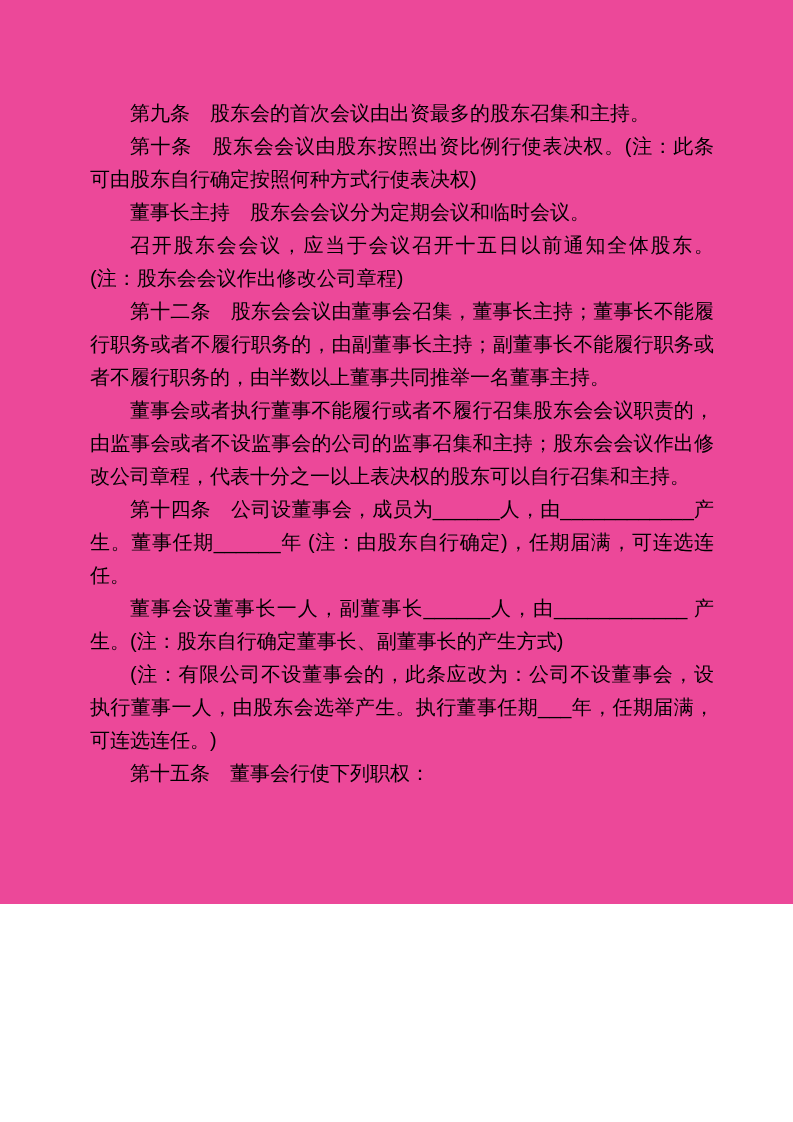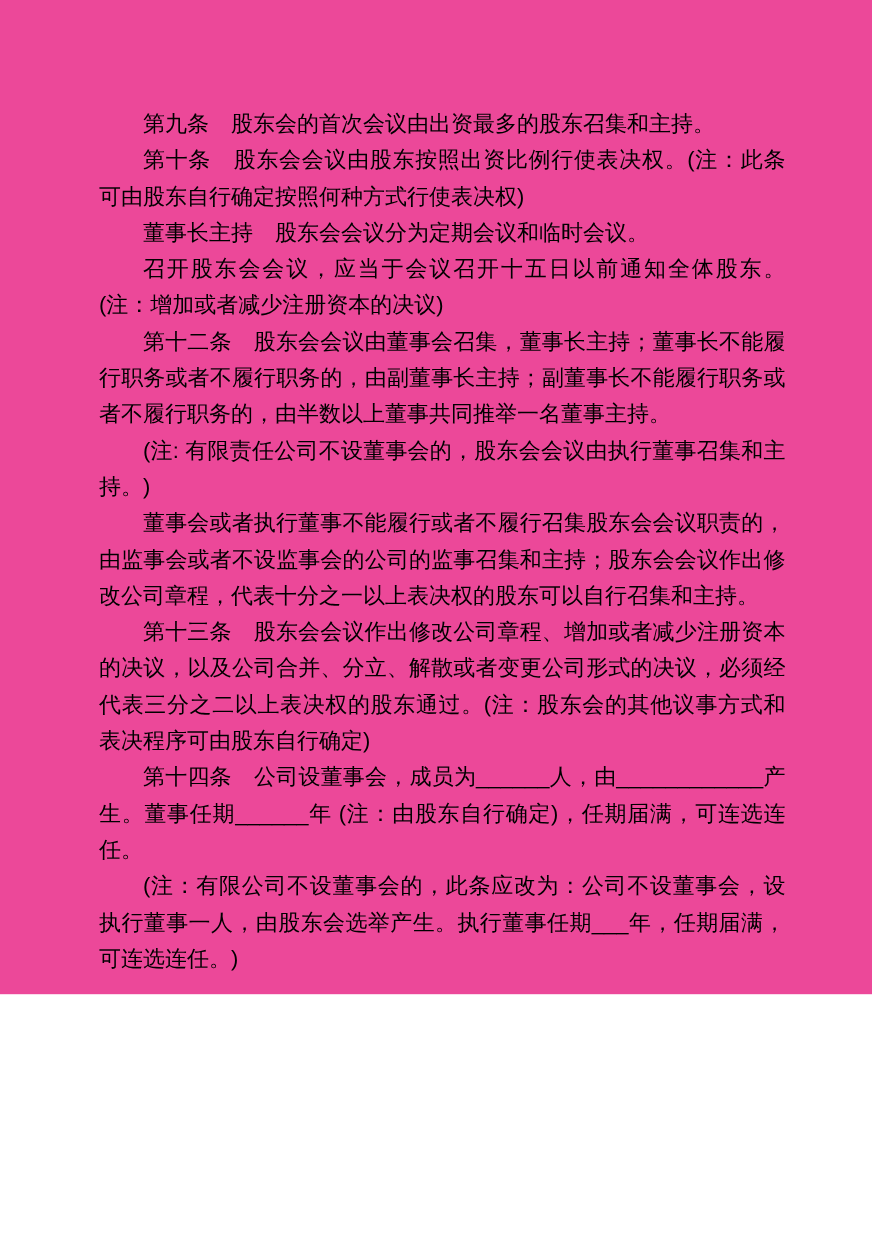--- a/index.html
+++ b/index.html
@@ -43,22 +43,22 @@
   }
 </style>
 </head>
 <body>
 
 <div class="page">
   <div class="content">
       <p class="para">第九条　股东会的首次会议由出资最多的股东召集和主持。</p>
       <p class="para">第十条　股东会会议由股东按照出资比例行使表决权。(注：此条可由股东自行确定按照何种方式行使表决权)</p>
       <p class="para">董事长主持　股东会会议分为定期会议和临时会议。</p>
-      <p class="para">召开股东会会议，应当于会议召开十五日以前通知全体股东。(注：增加或者减少注册资本的决议)</p>
+      <p class="para">召开股东会会议，应当于会议召开十五日以前通知全体股东。(注：股东会会议作出修改公司章程)</p>
       <p class="para">第十二条　股东会会议由董事会召集，董事长主持；董事长不能履行职务或者不履行职务的，由副董事长主持；副董事长不能履行职务或者不履行职务的，由半数以上董事共同推举一名董事主持。</p>
-      <p class="para">(注: 有限责任公司不设董事会的，股东会会议由执行董事召集和主持。)</p>
       <p class="para">董事会或者执行董事不能履行或者不履行召集股东会会议职责的，由监事会或者不设监事会的公司的监事召集和主持；股东会会议作出修改公司章程，代表十分之一以上表决权的股东可以自行召集和主持。</p>
-      <p class="para">第十三条　股东会会议作出修改公司章程、增加或者减少注册资本的决议，以及公司合并、分立、解散或者变更公司形式的决议，必须经代表三分之二以上表决权的股东通过。(注：股东会的其他议事方式和表决程序可由股东自行确定)</p>
       <p class="para">第十四条　公司设董事会，成员为______人，由____________产生。董事任期______年 (注：由股东自行确定)，任期届满，可连选连任。</p>
+      <p class="para">董事会设董事长一人，副董事长______人，由____________ 产生。(注：股东自行确定董事长、副董事长的产生方式)</p>
       <p class="para">(注：有限公司不设董事会的，此条应改为：公司不设董事会，设执行董事一人，由股东会选举产生。执行董事任期___年，任期届满，可连选连任。)</p>
+      <p class="para">第十五条　董事会行使下列职权：</p>
     </div>
   <div class="footer">第 5页/共 9页</div>
 </div>
 
 </body></html>

